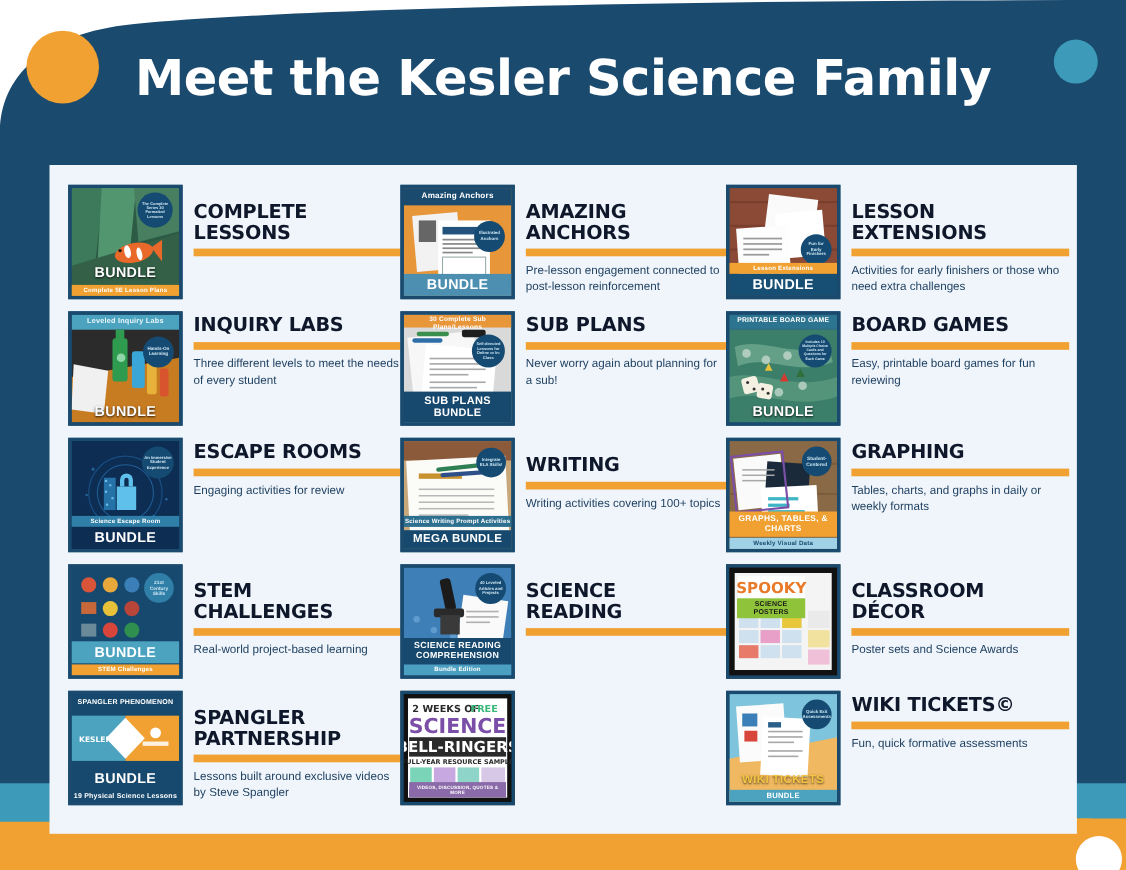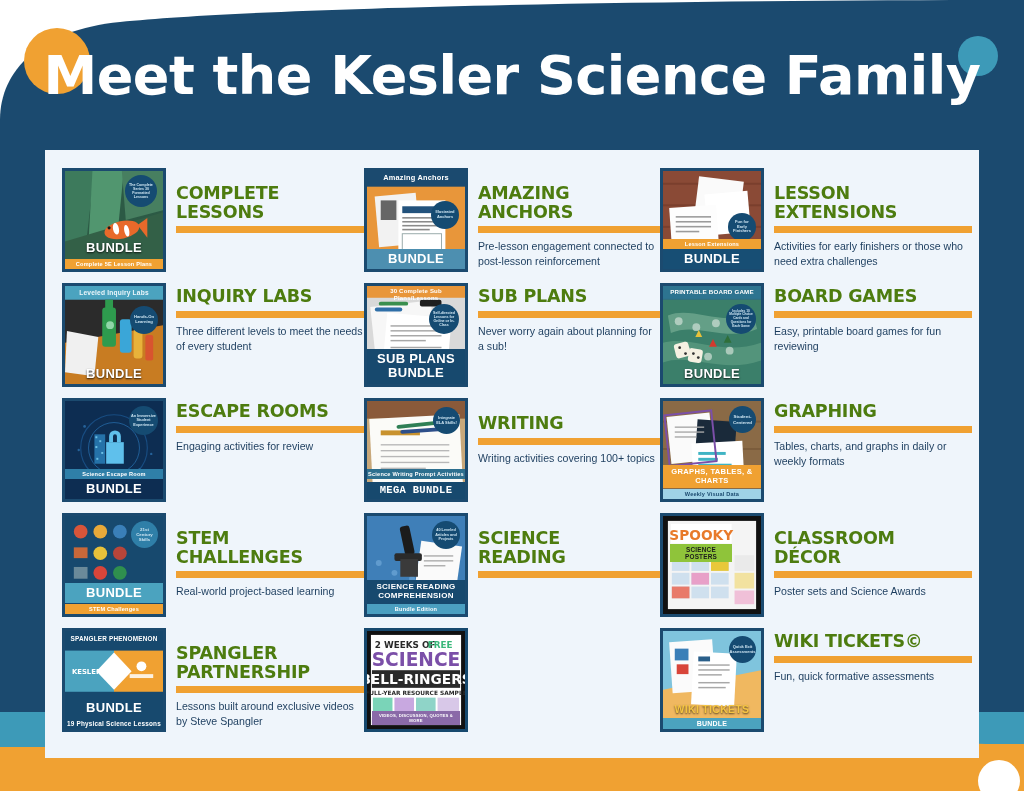--- a/index.html
+++ b/index.html
@@ -32,21 +32,21 @@
     width: 934px; height: 608px;
     background: #eff5fb;
   }
 
   
   #title {
     position: absolute;
     left: 0; top: 44px; width: 1024px;
     text-align: center;
     color: #ffffff;
-    font-size: 54px;
+    font-size: 45px;
     font-weight: bold;
     letter-spacing: -0.5px;
     font-family: "DejaVu Sans", sans-serif;
   }
 
   
   #grid {
     position: absolute;
     left: 62px; top: 168px;
     width: 910px; height: 582px;
@@ -80,40 +80,40 @@
     font-size: 3.6px; font-weight: bold; text-align: center;
     display: flex; align-items: center; justify-content: center;
     line-height: 1.15; padding: 2px;
   }
   .thumb .bundle {
     position: absolute; left: 0; right: 0; bottom: 0;
     background: #174e74; color: #ffffff;
     font-size: 13px; font-weight: bold; text-align: center;
     padding: 2px 0 3px 0; letter-spacing: 0.3px;
   }
-  .thumb .bundle.two-line { font-size: 13px; line-height: 1.12; padding: 3px 0; }
+  .thumb .bundle.two-line { font-size: 10px; line-height: 1.12; padding: 3px 0; }
   .thumb .bundle.small { font-size: 10.5px; }
   .thumb .subbar {
     position: absolute; left: 0; right: 0; bottom: 0;
     background: #f0a132; color: #ffffff;
     font-size: 5.6px; font-weight: bold; text-align: center;
     padding: 2px 0; letter-spacing: 0.2px;
   }
   .thumb .subbar.teal { background: #4ba3bf; color: #ffffff; }
   .thumb .subbar.lightblue { background: #9fd2e6; color: #1b4a6f; }
 
   
   .txt {
     flex: 1 1 auto;
     padding-left: 10px;
     padding-top: 4px;
     min-width: 0;
   }
   .head {
-    color: #4d7c0f;
+    color: #0f172a;
     font-weight: bold;
     font-size: 17.5px;
     line-height: 1.07;
     letter-spacing: -0.2px;
     font-family: "DejaVu Sans", sans-serif;
     text-transform: uppercase;
   }
   .rule {
     height: 7px; background: #f0a132;
     margin: 5px 0 6px 0;
@@ -384,21 +384,21 @@
             <rect x="14" y="56" width="70" height="1.4"></rect>
               <rect x="14" y="62" width="70" height="1.4"></rect>
             <rect x="14" y="68" width="46" height="1.4"></rect>
           </g>
           <rect x="14" y="30" width="40" height="5" fill="#c8922e"></rect>
           <rect x="30" y="22" width="50" height="4" rx="2" fill="#2f7f55" transform="rotate(-6 55 24)"></rect>
           <rect x="34" y="28" width="48" height="4" rx="2" fill="#2d4f8a" transform="rotate(-4 58 30)"></rect>
         </svg>
         <div class="badge" style="right:5px;top:6px;width:27px;height:27px;font-size:4px;">Integrate ELA Skills!</div>
         <div class="subbar" style="bottom:20px;background:#2d6f8f;">Science Writing Prompt Activities</div>
-        <div class="bundle small" style="background:#17496e;font-family:Liberation Mono, monospace;">MEGA BUNDLE</div>
+        <div class="bundle small" style="background:#17496e;">MEGA BUNDLE</div>
       </div>
       <div class="txt">
         <div class="head">
           <div>WRITING</div>
         </div>
         <div class="rule"></div>
         <div class="desc">Writing activities covering 100+ topics</div>
       </div>
     </div>
 

